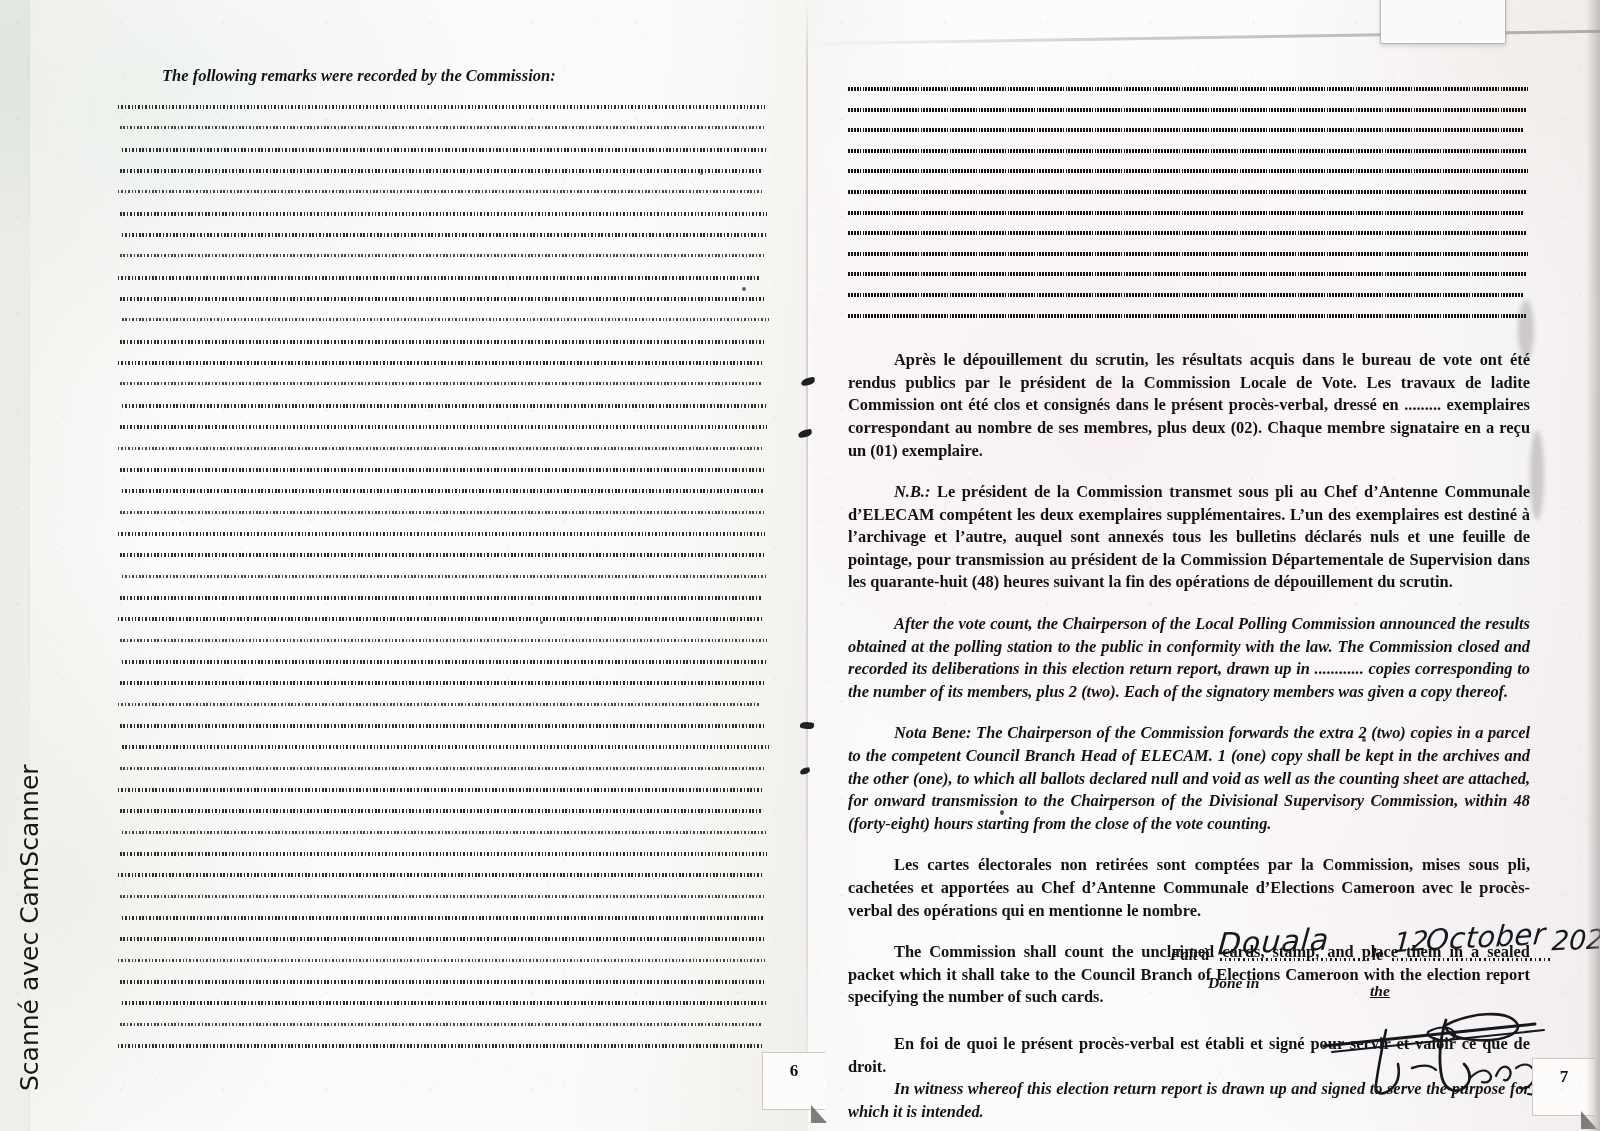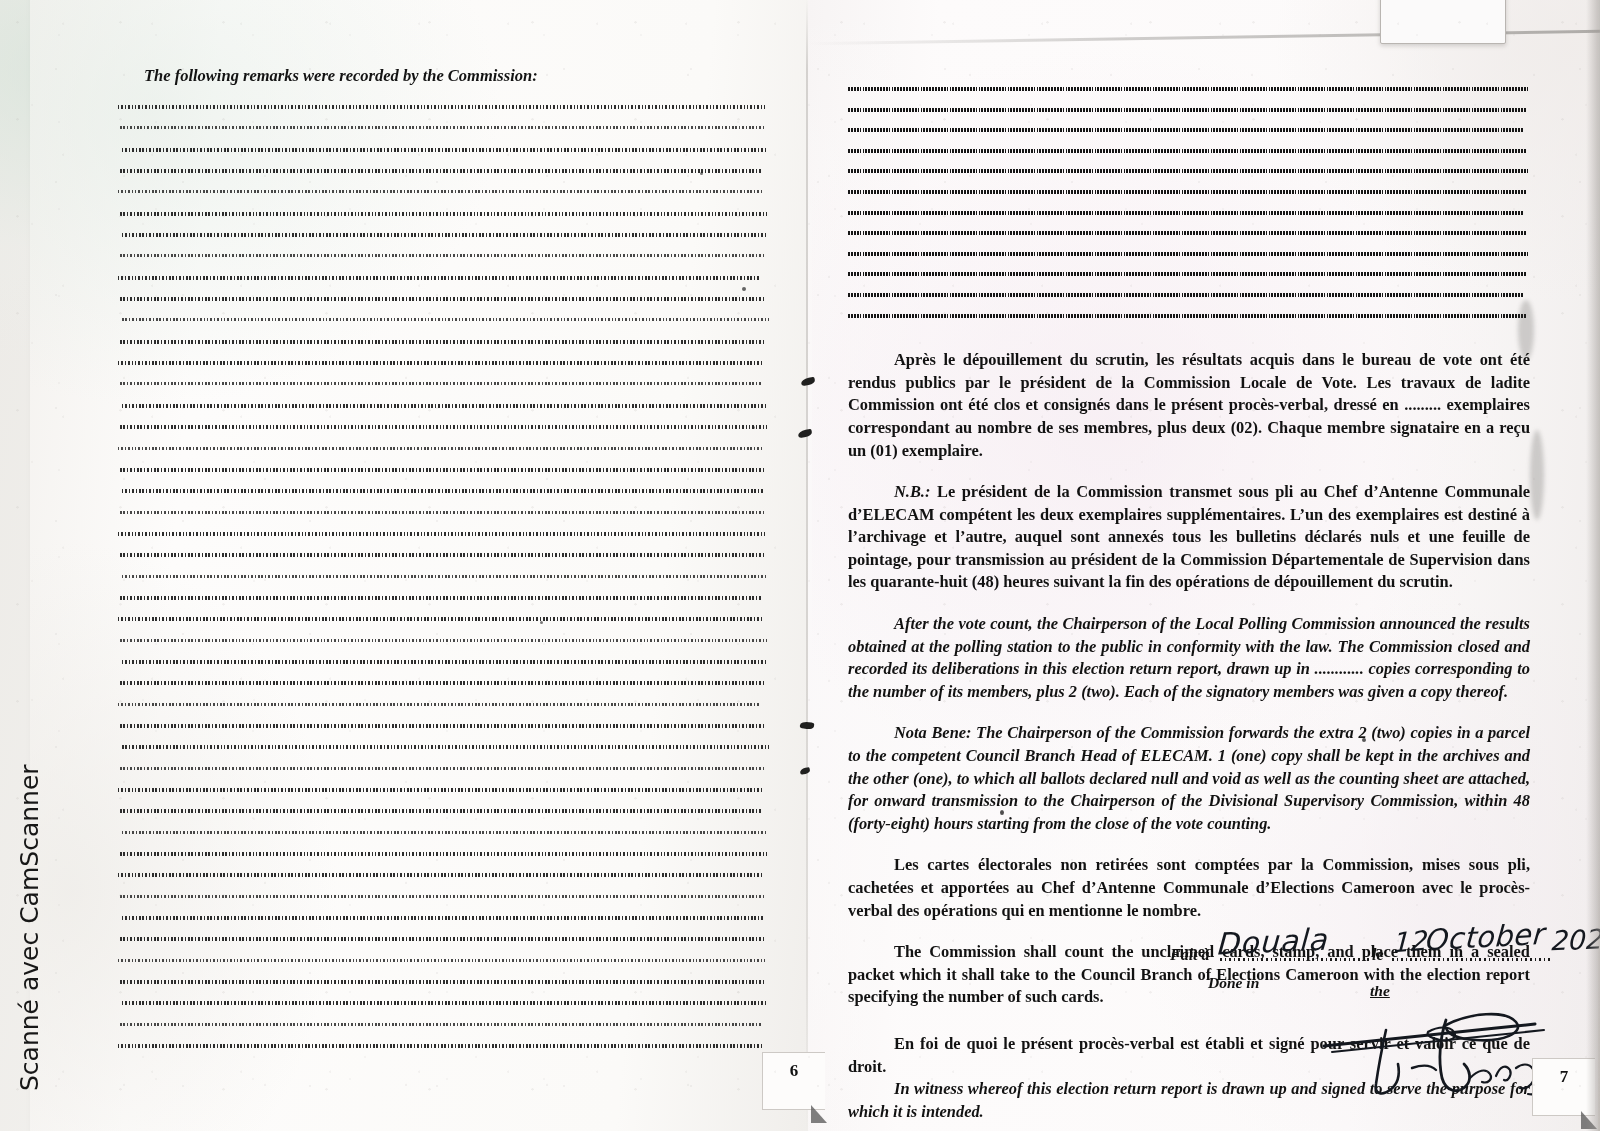--- a/index.html
+++ b/index.html
@@ -151,21 +151,21 @@
     color: #131313;
     letter-spacing: .1px;
     margin-left: 18px;
   }
   .heading-en {
     font-family: "Liberation Serif", serif;
     font-weight: 700;
     font-style: italic;
     font-size: 16.5px;
     color: #131313;
-    margin-left: 26px;
+    margin-left: 44px;
     margin-top: 4px;
   }
 
   .dotline-stack {
     margin-top: 12px;
   }
   .dotline {
     height: 21.35px;
     position: relative;
   }

